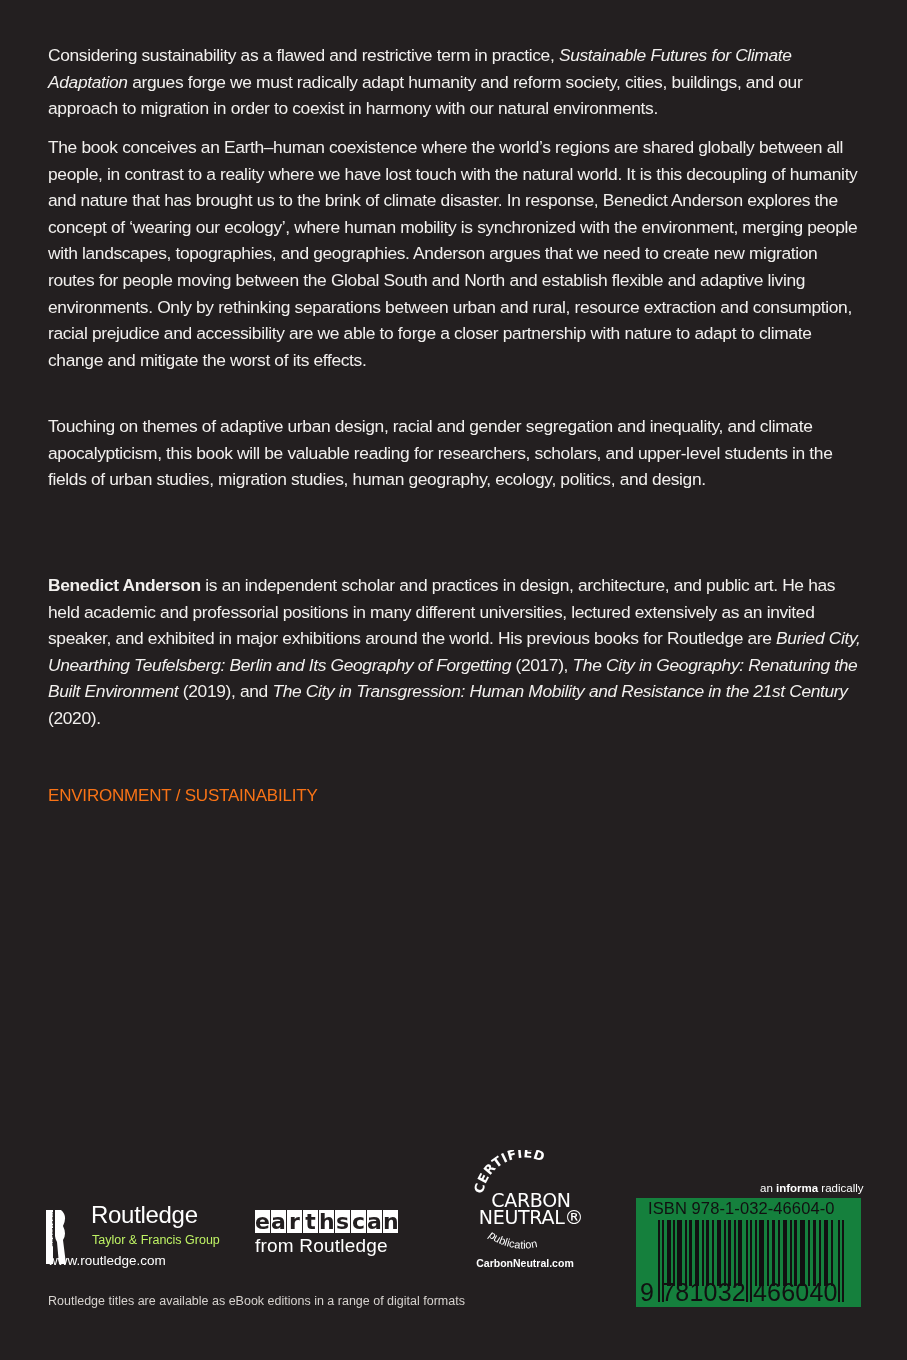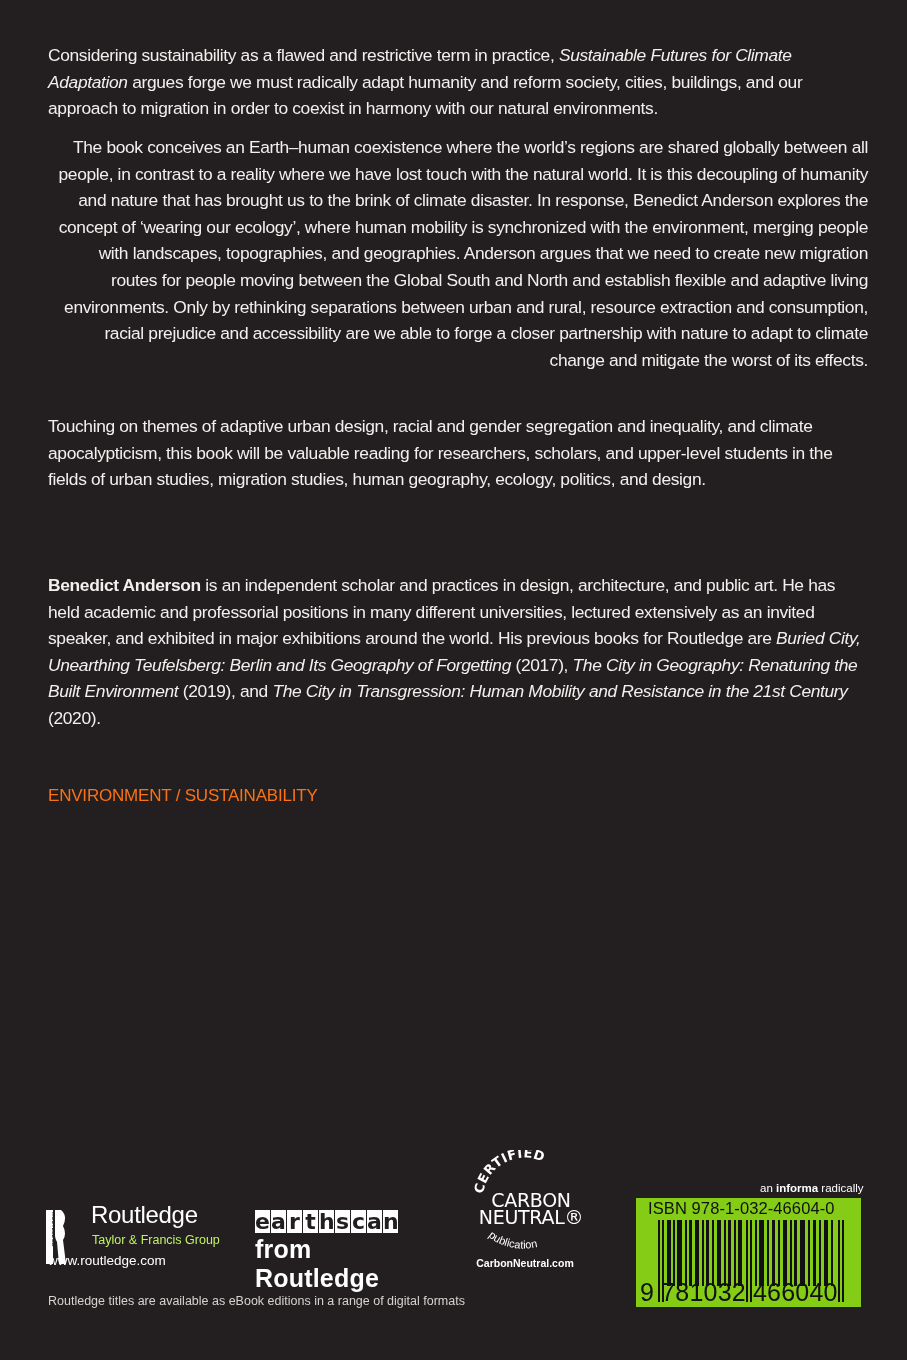--- a/index.html
+++ b/index.html
@@ -12,21 +12,21 @@
     overflow: hidden;
   }
   .text-block {
     position: absolute; left: 48px; width: 820px;
     font-size: 17.4px; line-height: 26.6px;
     letter-spacing: -0.35px;
     font-stretch: condensed;
   }
   .text-block p { margin: 0; }
   #p1 { top: 42px; }
-  #p2 { top: 134px; text-align: right; }
+  #p2 { top: 134px; }
   #p3 { top: 413px; }
   #bio { top: 572px; }
   .text-block em { font-style: italic; }
   .text-block b { font-weight: bold; }
   #subject {
     position: absolute; left: 48px; top: 786px;
     font-size: 17px; font-weight: normal; color: #f97316; letter-spacing: -0.2px;
   }
   
   #routledge-logo { position: absolute; left: 46px; top: 1200px; width: 200px; height: 70px; }
@@ -35,32 +35,32 @@
   #routledge-group { position: absolute; left: 46px; top: 33px; font-size: 12.5px; color: #bef264; }
   #routledge-url { position: absolute; left: 2px; top: 53px; font-size: 13.5px; color: #fff; }
   
   #earthscan-logo { position: absolute; left: 255px; top: 1210px; width: 160px; height: 56px; }
   #earthscan-word { display: flex; gap: 1px; }
   #earthscan-word span {
     display: inline-block; background: #fff; color: #231f20;
     font-weight: bold; font-size: 22px; line-height: 23px; width: 15px; text-align: center;
     font-family: "DejaVu Sans", sans-serif;
   }
-  #earthscan-from { font-size: 25px; color: #fff; margin-top: 2px; letter-spacing: 0.2px; font-weight: bold; }
+  #earthscan-from { font-size: 19px; color: #fff; margin-top: 2px; letter-spacing: 0.2px; }
   
   #carbon-logo { position: absolute; left: 465px; top: 1150px; width: 120px; height: 125px; color: #fff; text-align: center; }
   #carbon-logo svg { position: absolute; left: 0; top: 0; }
   #carbon-word { position: absolute; left: 0; top: 42px; width: 120px; font-weight: 400; font-size: 19px; line-height: 17px; letter-spacing: -0.3px; font-family: "DejaVu Sans", sans-serif; margin-left: 6px; }
   #carbon-url { position: absolute; left: 0; top: 107px; width: 120px; font-size: 10.5px; font-weight: bold; }
   
   #informa { position: absolute; left: 760px; top: 1182px; font-size: 11.5px; color: #fff; }
   #informa b { font-weight: bold; }
   #isbn-box {
     position: absolute; left: 636px; top: 1198px; width: 225px; height: 109px;
-    background: #84cc16; color: #111;
+    background: #15803d; color: #111;
   }
   #isbn-text { position: absolute; left: 12px; top: 1px; font-size: 16.5px; letter-spacing: 0.1px; }
   #barcode { position: absolute; left: 22px; top: 22px; width: 190px; height: 82px; }
   #barcode-digits {
     position: absolute; left: 4px; top: 80px; font-size: 25px; line-height: 28px;
     background: transparent; letter-spacing: 0.2px;
   }
   #ebook-note { position: absolute; left: 48px; top: 1294px; font-size: 12.5px; color: #d7d3cf; }
 </style>
 </head>

